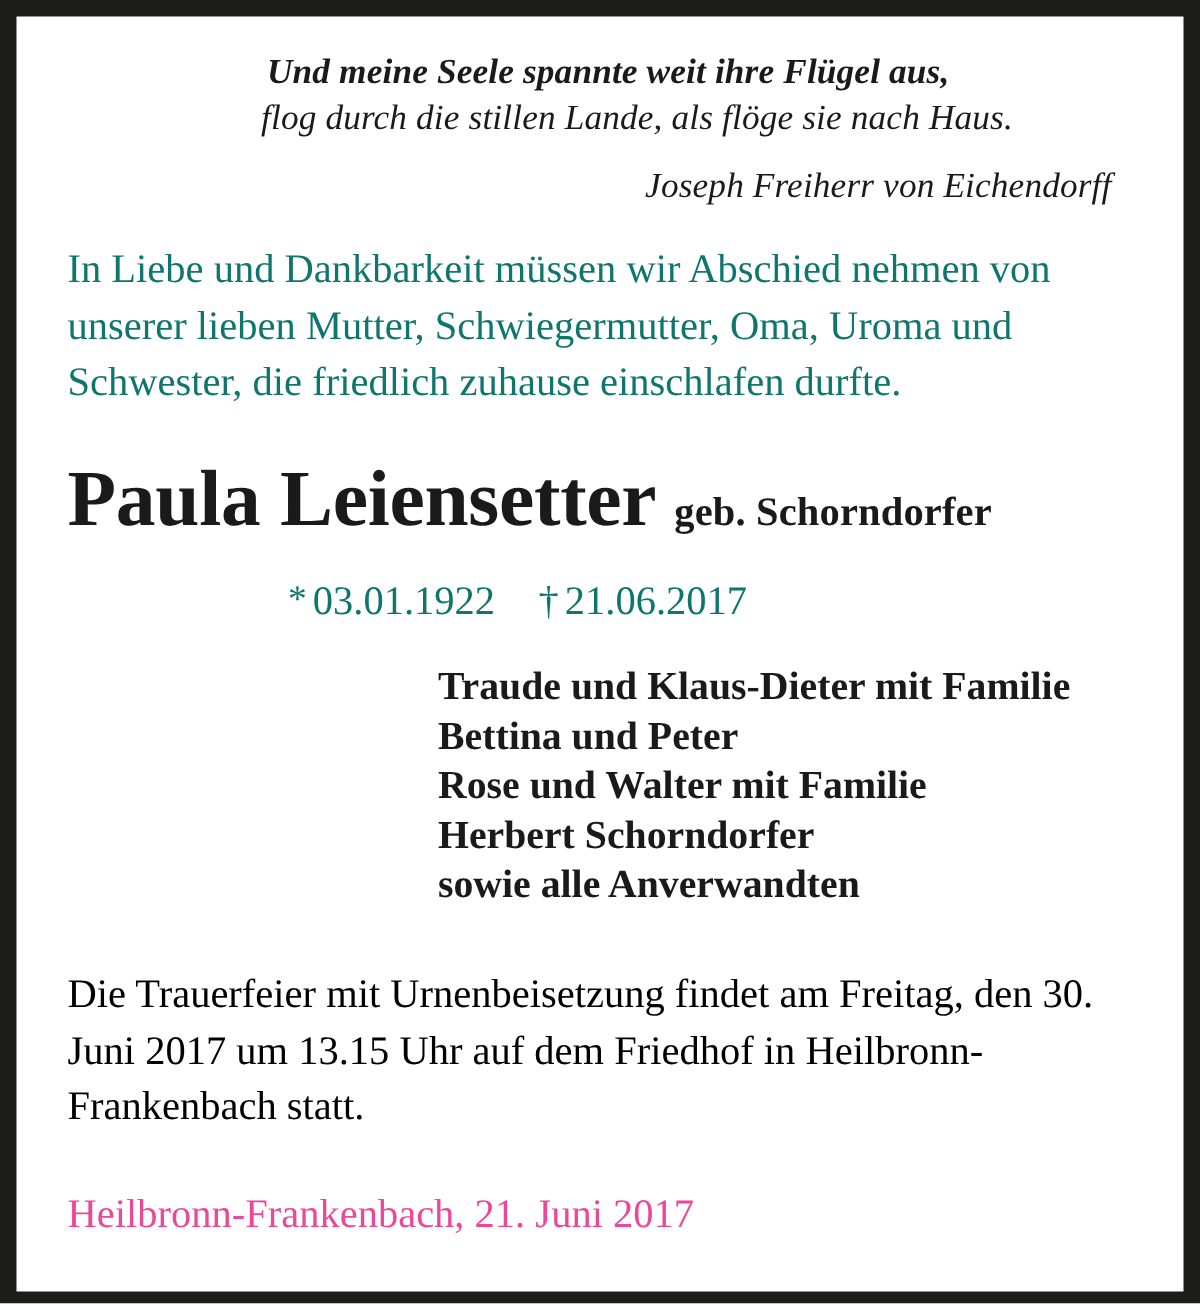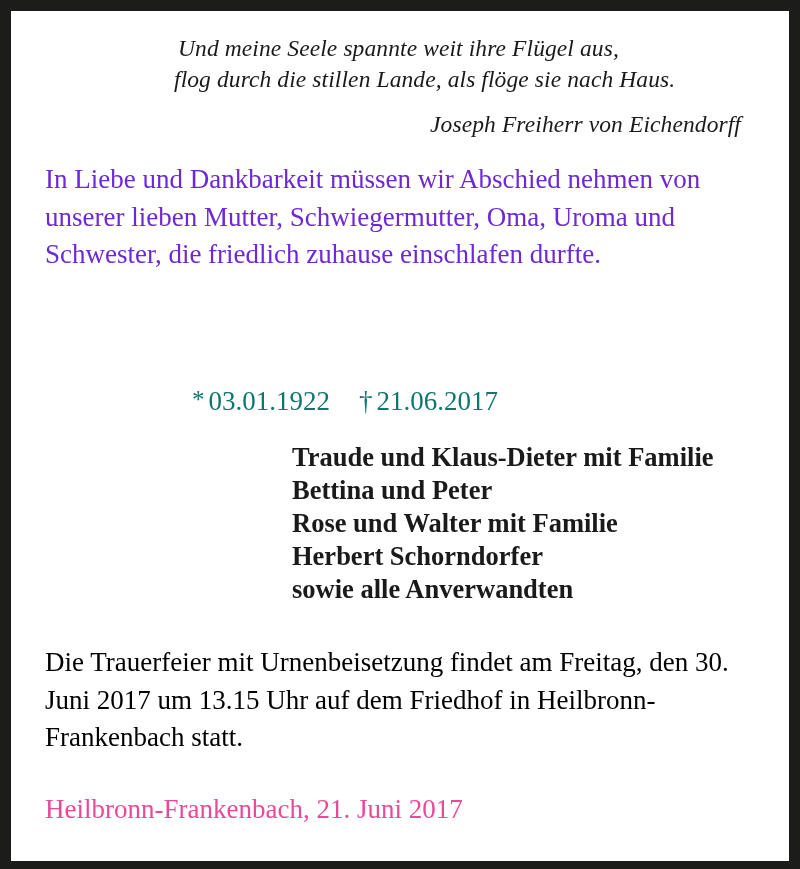--- a/index.html
+++ b/index.html
@@ -37,41 +37,42 @@
     width: 580px;
     font-style: italic;
     font-size: 23.5px;
     line-height: 31px;
     color: #1a1a1a;
     letter-spacing: 0.1px;
   }
   .epigraph .poem-line-1 {
     display: block;
     padding-left: 17px;
+    font-weight: bold;
   }
   .epigraph .poem-line-2 {
     display: block;
     padding-left: 13px;
   }
   .epigraph .poem-attribution {
     display: block;
     text-align: right;
     padding-right: 0px;
     margin-top: 14px;
   }
 
   
   .intro-paragraph {
     position: absolute;
     left: 34px;
     top: 150px;
     width: 730px;
     font-size: 27px;
     line-height: 37.5px;
-    color: #6d28d9;
+    color: #0f766e;
   }
 
   
   .name-block {
     position: absolute;
     left: 34px;
     top: 296px;
     width: 730px;
     white-space: nowrap;
   }
@@ -159,20 +160,23 @@
   <div class="obituary-card">
 
     <div class="epigraph">
       <span class="poem-line-1">Und meine Seele spannte weit ihre Flügel aus,</span>
       <span class="poem-line-2">flog durch die stillen Lande, als flöge sie nach Haus.</span>
       <span class="poem-attribution">Joseph Freiherr von Eichendorff</span>
     </div>
 
     <div class="intro-paragraph">In Liebe und Dankbarkeit müssen wir Abschied nehmen von unserer lieben Mutter, Schwiegermutter, Oma, Uroma und Schwester, die friedlich zuhause einschlafen durfte.</div>
 
+    <div class="name-block">
+      <span class="deceased-name">Paula Leiensetter</span><span class="maiden-name">geb. Schorndorfer</span>
+    </div>
 
     <div class="dates-line">
       <span class="date-birth"><span class="symbol-star">*</span><span>03.01.1922</span></span><span class="date-death"><span class="symbol-cross">†</span><span>21.06.2017</span></span>
     </div>
 
     <div class="survivors-block">
       <span class="survivor-line">Traude und Klaus-Dieter mit Familie</span>
       <span class="survivor-line">Bettina und Peter</span>
       <span class="survivor-line">Rose und Walter mit Familie</span>
       <span class="survivor-line">Herbert Schorndorfer</span>

